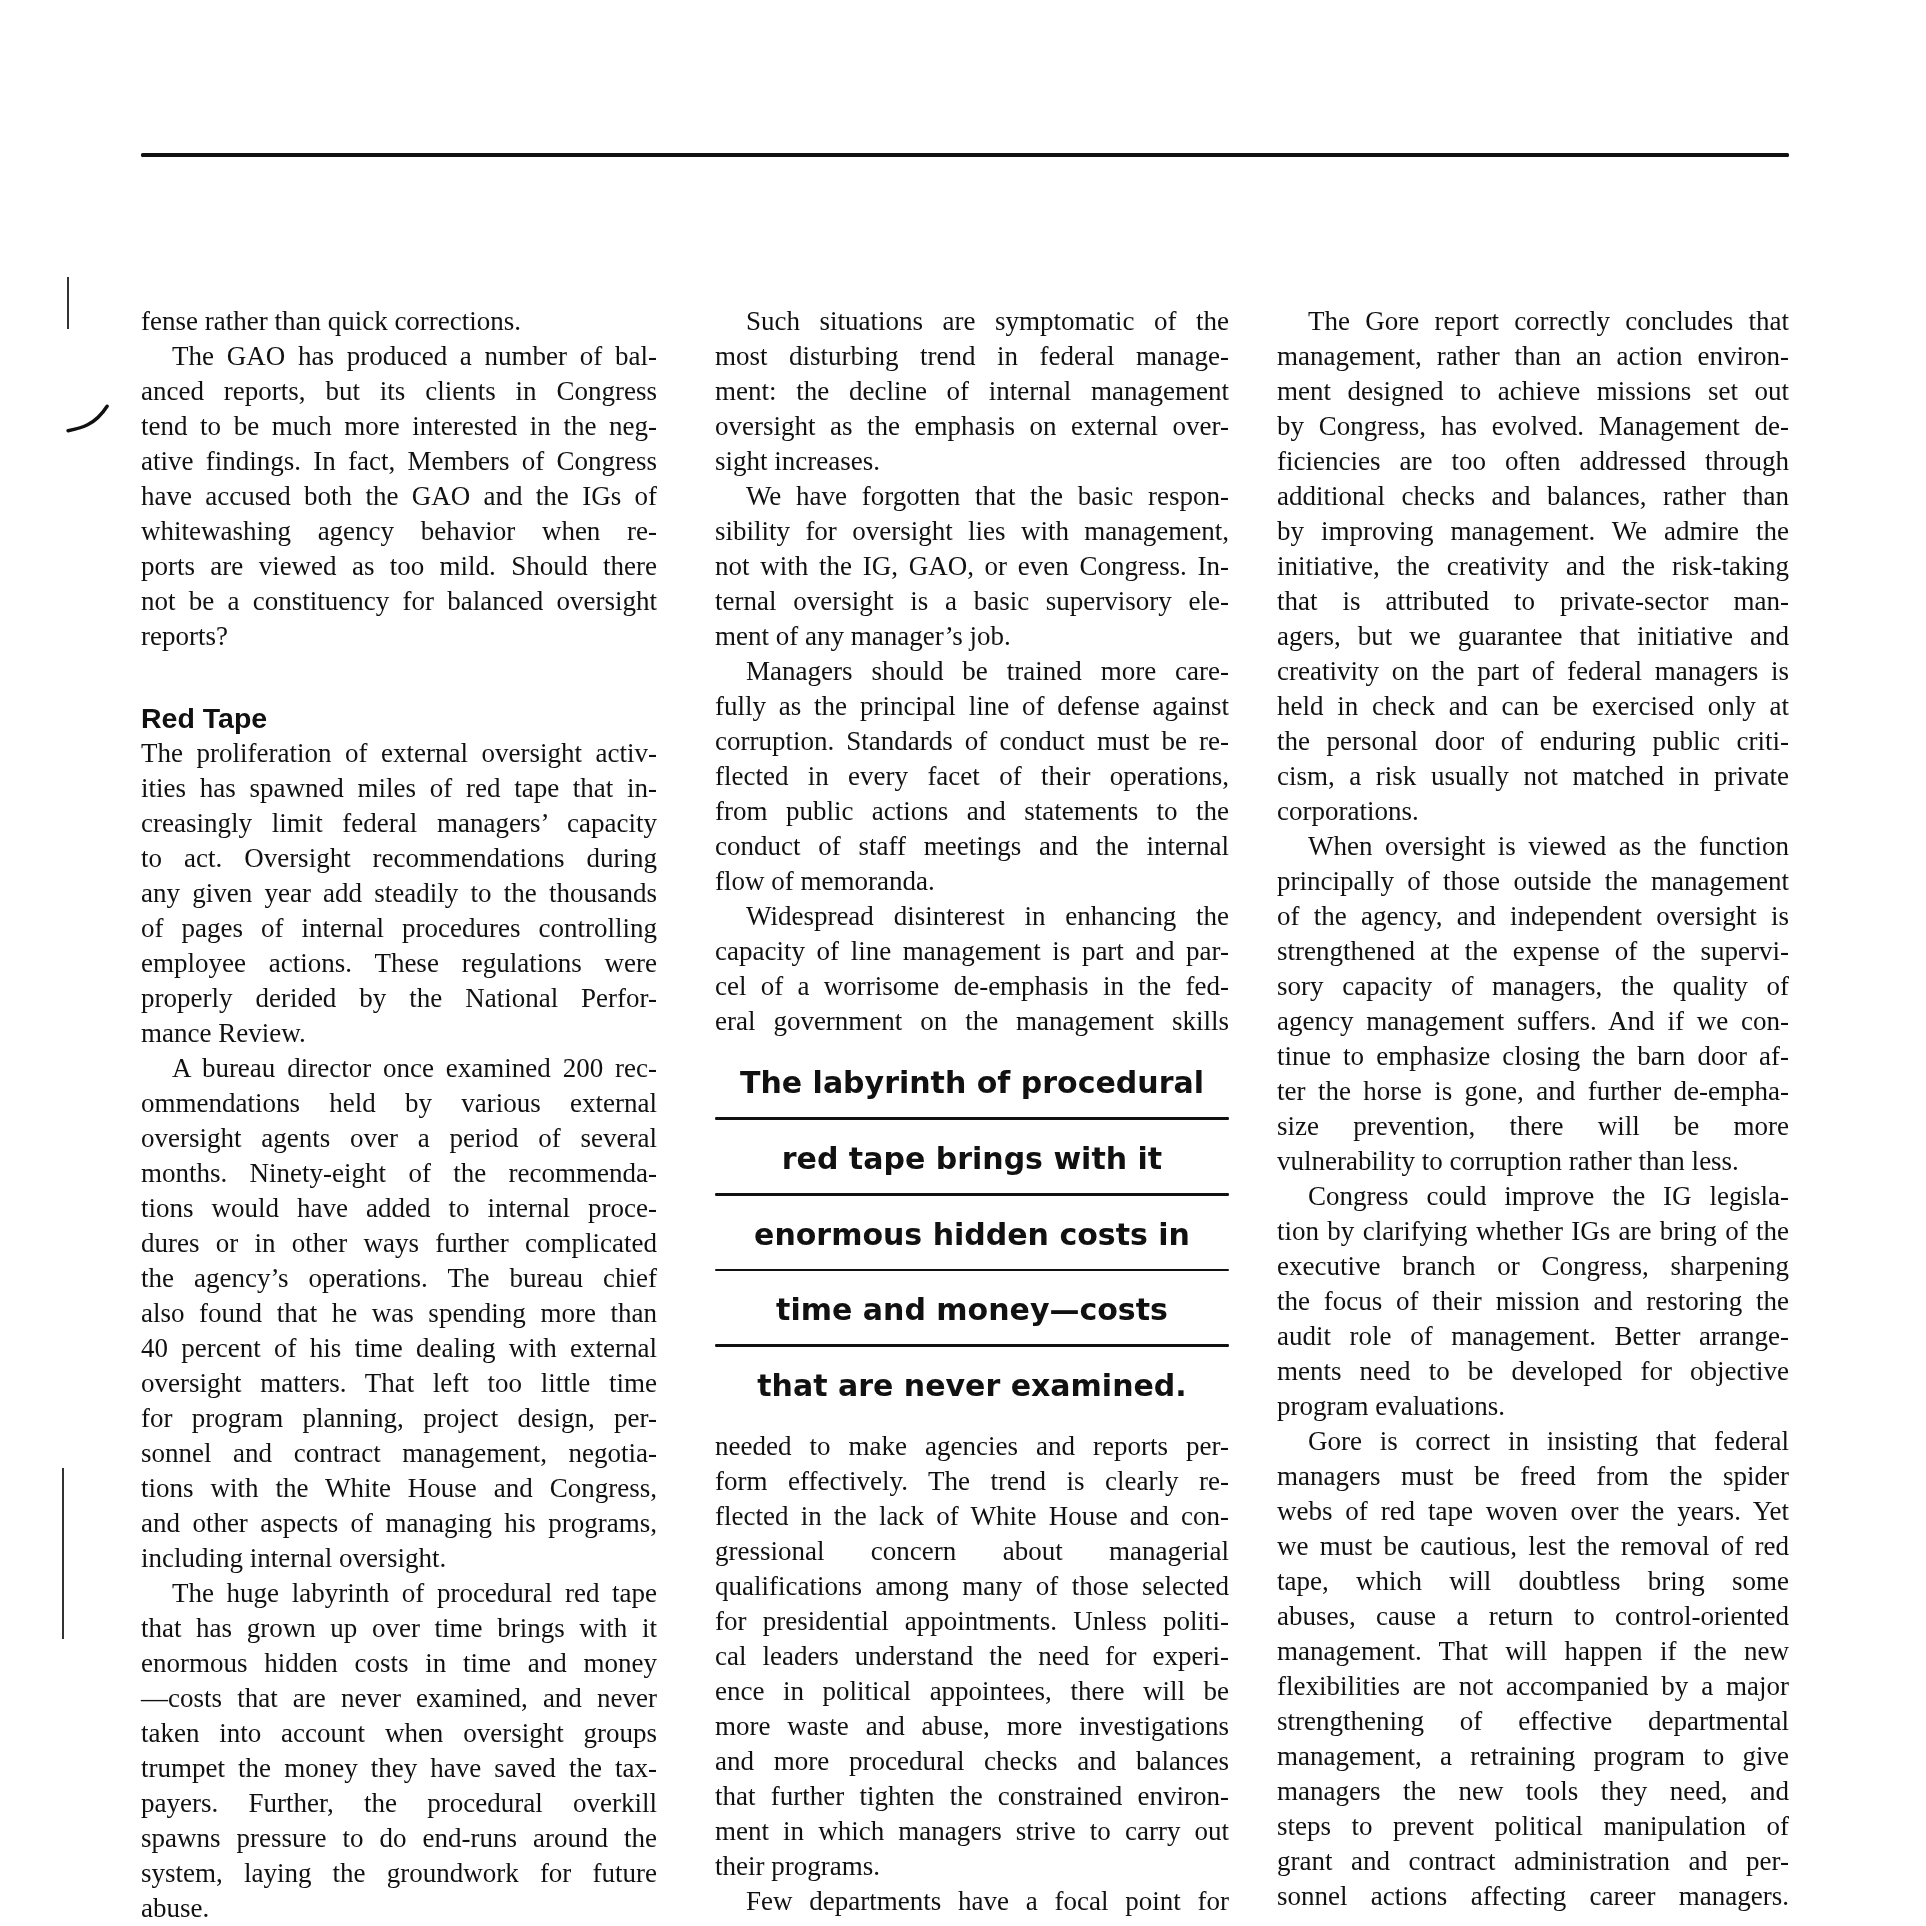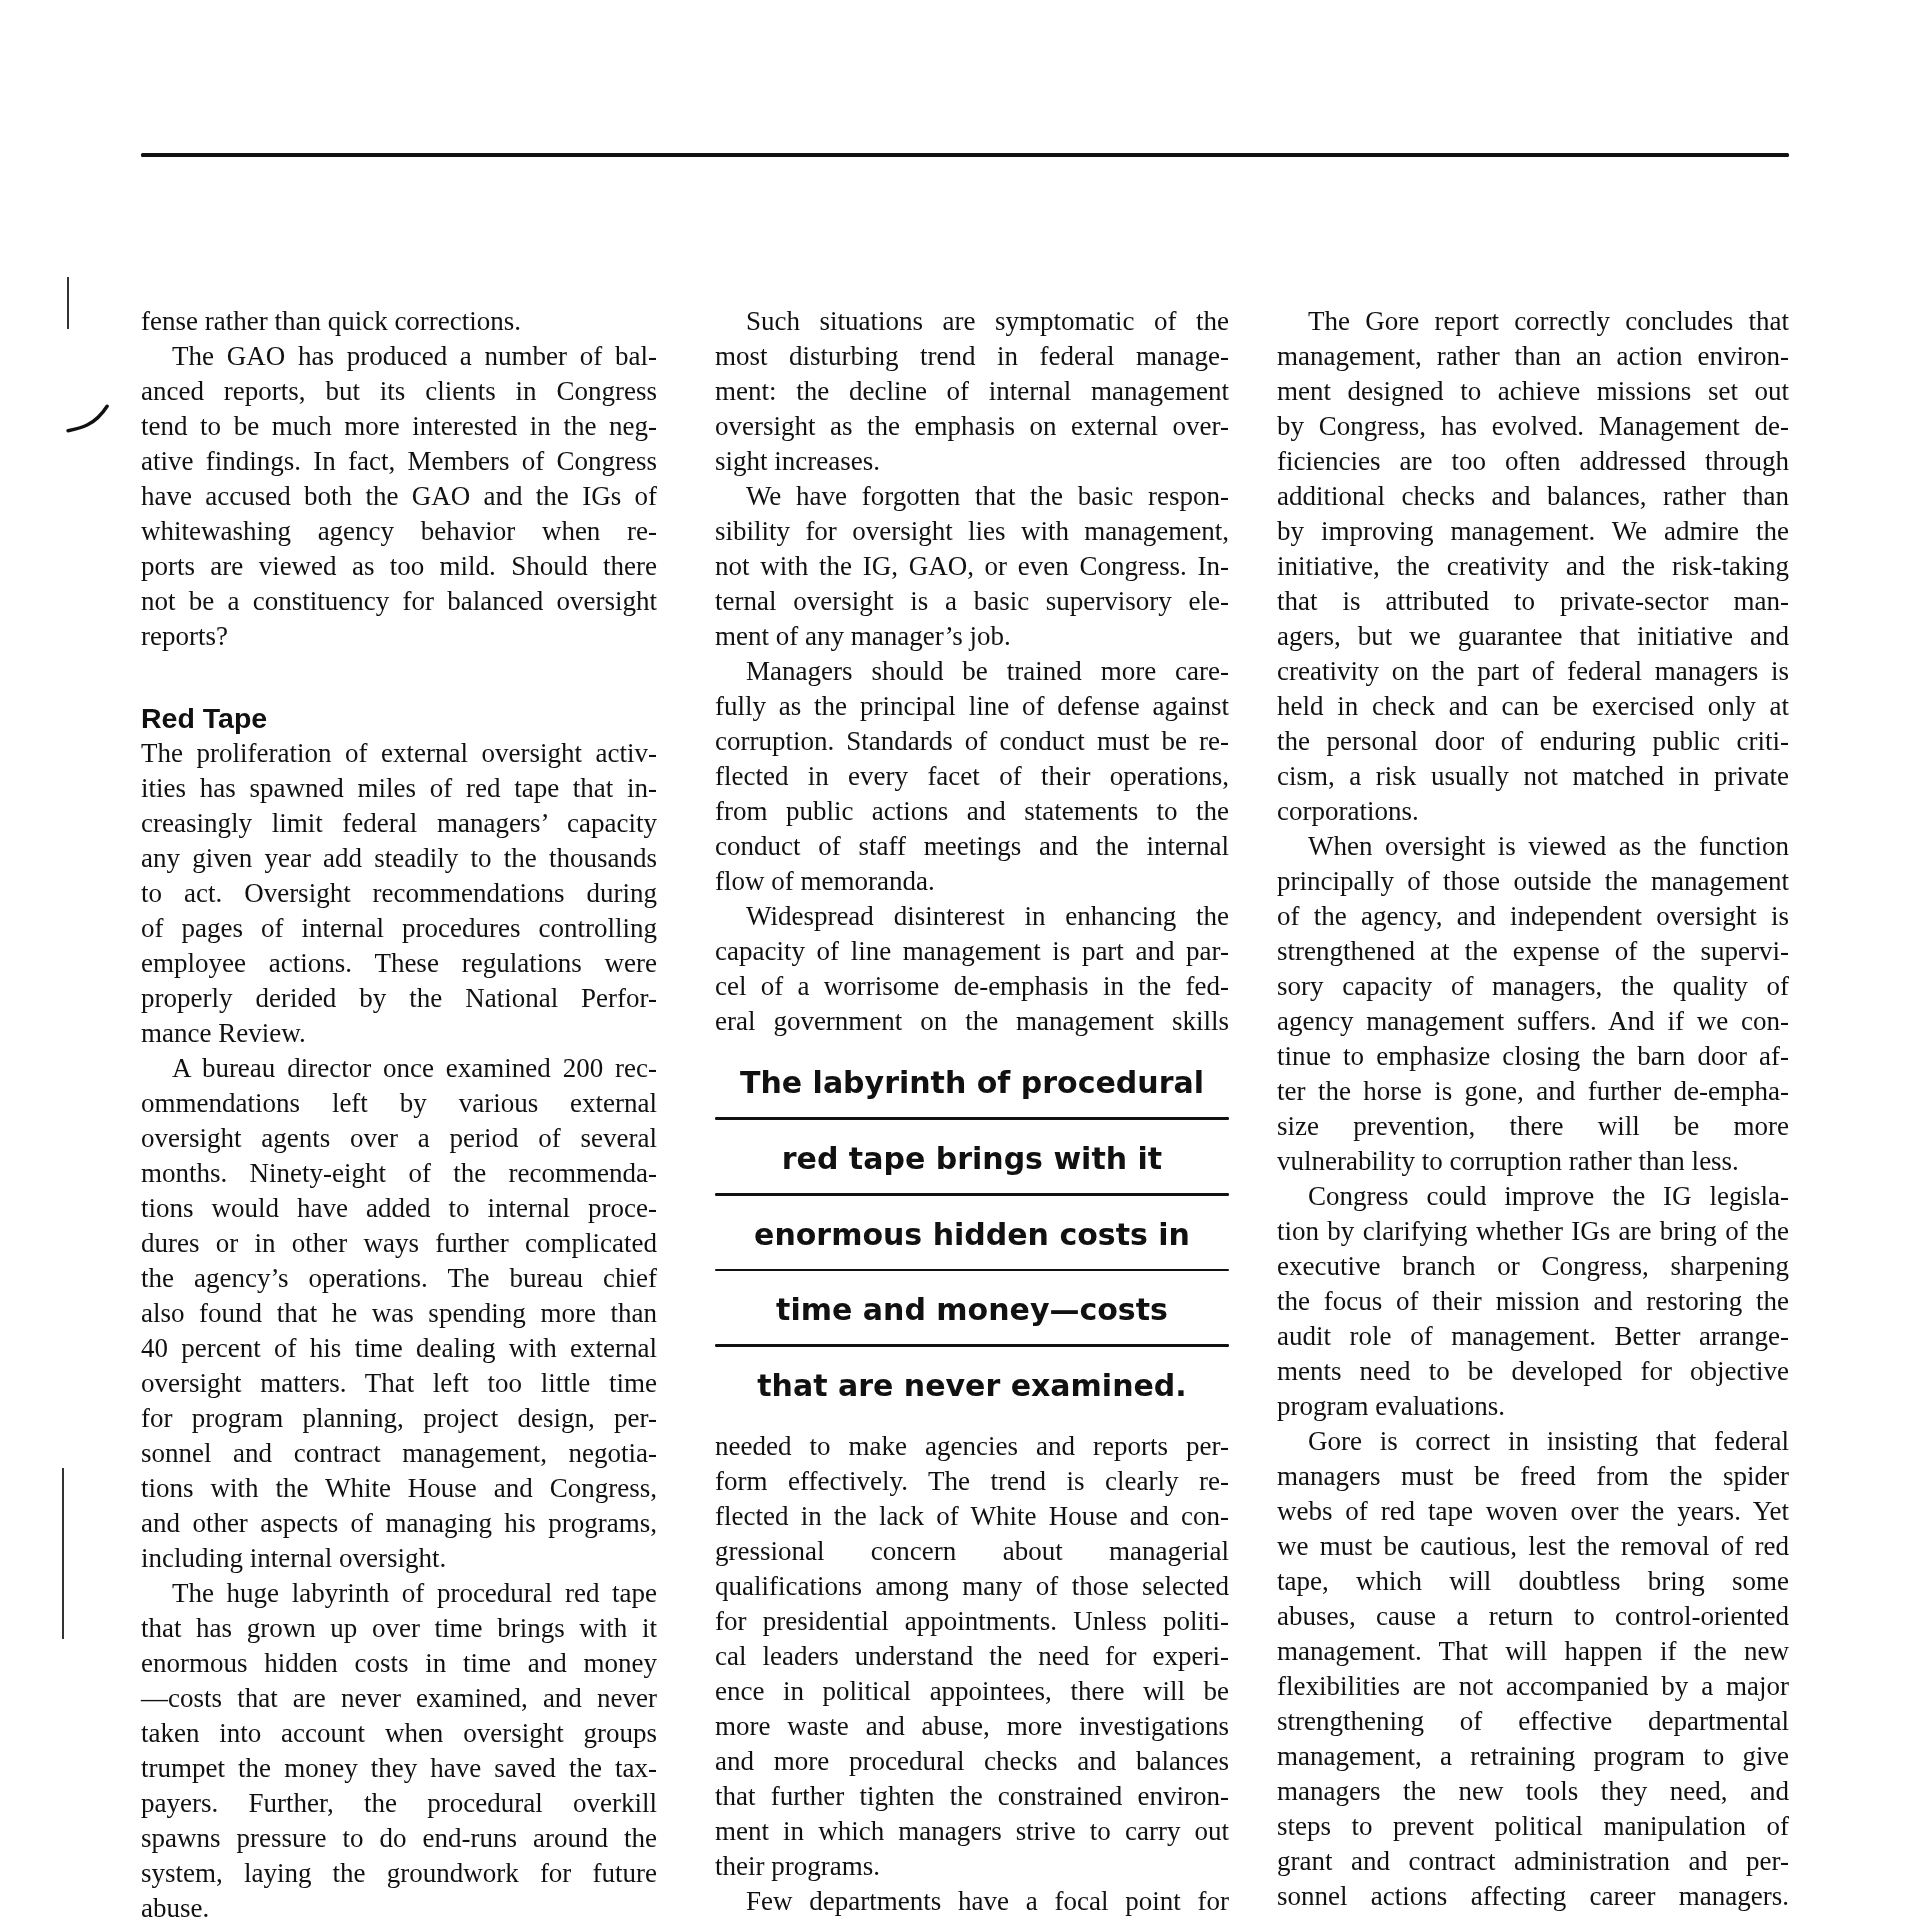--- a/index.html
+++ b/index.html
@@ -60,28 +60,28 @@
       <div class="ln">have accused both the GAO and the IGs of</div>
       <div class="ln">whitewashing agency behavior when re-</div>
       <div class="ln">ports are viewed as too mild. Should there</div>
       <div class="ln">not be a constituency for balanced oversight</div>
       <div class="ln end">reports?</div>
       <div class="gap"></div>
       <div class="head">Red Tape</div>
       <div class="ln">The proliferation of external oversight activ-</div>
       <div class="ln">ities has spawned miles of red tape that in-</div>
       <div class="ln">creasingly limit federal managers’ capacity</div>
+      <div class="ln">to act. Oversight recommendations during</div>
       <div class="ln">any given year add steadily to the thousands</div>
-      <div class="ln">to act. Oversight recommendations during</div>
       <div class="ln">of pages of internal procedures controlling</div>
       <div class="ln">employee actions. These regulations were</div>
       <div class="ln">properly derided by the National Perfor-</div>
       <div class="ln end">mance Review.</div>
       <div class="ln ind">A bureau director once examined 200 rec-</div>
-      <div class="ln">ommendations left by various external</div>
+      <div class="ln">ommendations held by various external</div>
       <div class="ln">oversight agents over a period of several</div>
       <div class="ln">months. Ninety-eight of the recommenda-</div>
       <div class="ln">tions would have added to internal proce-</div>
       <div class="ln">dures or in other ways further complicated</div>
       <div class="ln">the agency’s operations. The bureau chief</div>
       <div class="ln">also found that he was spending more than</div>
       <div class="ln">40 percent of his time dealing with external</div>
       <div class="ln">oversight matters. That left too little time</div>
       <div class="ln">for program planning, project design, per-</div>
       <div class="ln">sonnel and contract management, negotia-</div>

